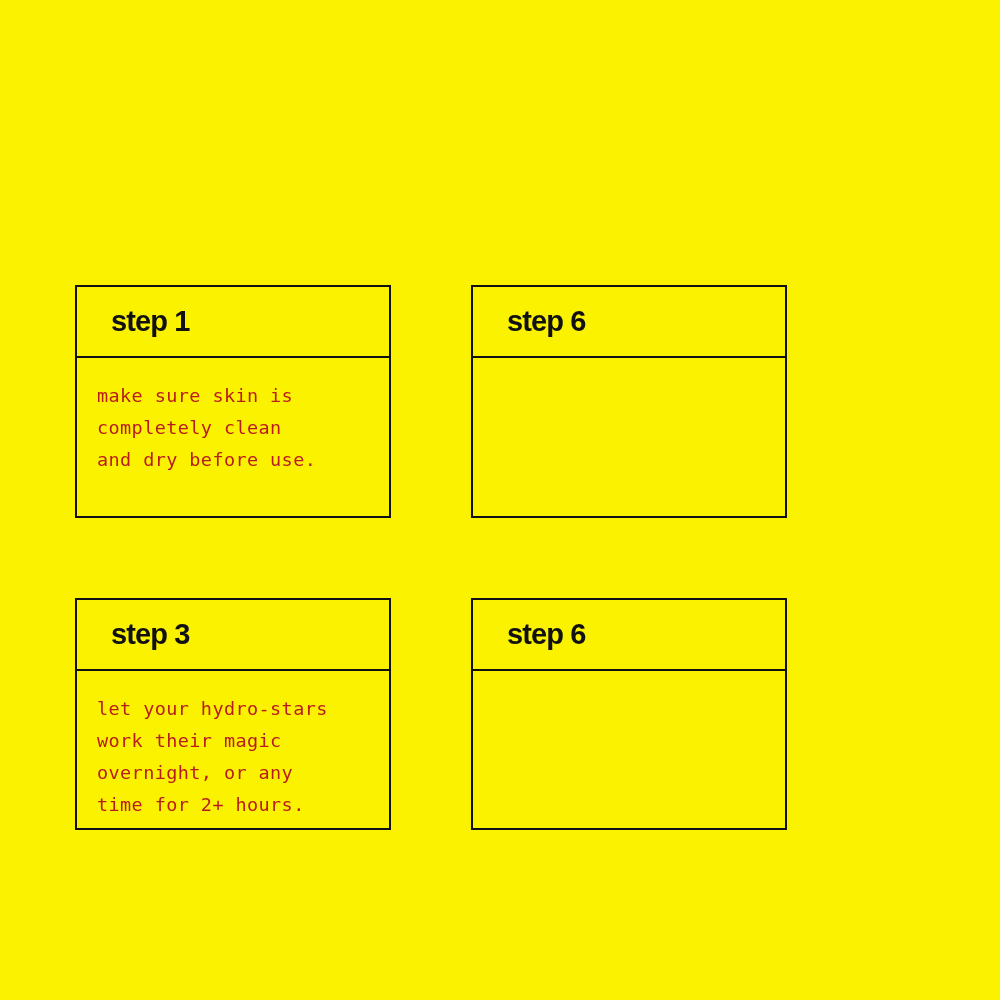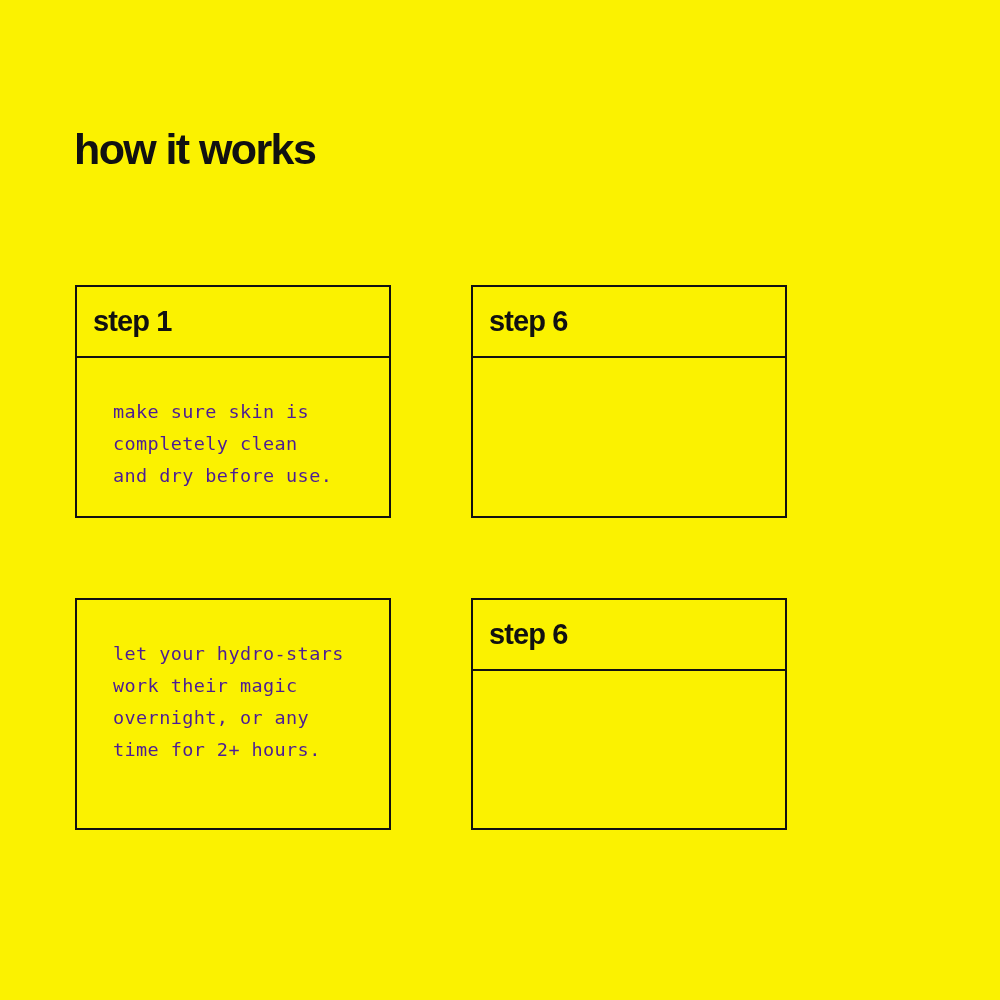--- a/index.html
+++ b/index.html
@@ -59,21 +59,21 @@
     overflow: hidden;
   }
 
   .step-card-header {
     box-sizing: border-box;
     height: 71px;
     flex: 0 0 71px;
     border-bottom: 2px solid #111111;
     display: flex;
     align-items: center;
-    padding-left: 16px;
+    padding-left: 34px;
   }
 
   .step-card-title {
     font-size: 29px;
     font-weight: 700;
     letter-spacing: -0.9px;
     line-height: 1;
     color: #111111;
     white-space: nowrap;
     font-family: "Liberation Sans", sans-serif;
@@ -83,31 +83,30 @@
     box-sizing: border-box;
     flex: 1 1 auto;
     padding: 22px 12px 0 20px;
   }
 
   .step-card-text {
     font-family: "DejaVu Sans Mono", monospace;
     font-size: 18.5px;
     line-height: 32px;
     letter-spacing: 0.4px;
-    color: #4c1d95;
+    color: #b91c1c;
     white-space: pre-line;
-    margin: 16px;
+    margin: 0;
   }
 </style>
 </head>
 <body>
 
 <div class="canvas">
 
-  <h1 class="page-title">how it works</h1>
 
   <div class="steps-grid">
 
     <div class="step-card">
       <div class="step-card-header">
         <span class="step-card-title">step 1</span>
       </div>
       <div class="step-card-body">
         <p class="step-card-text">make sure skin is
 completely clean
@@ -115,20 +114,23 @@
       </div>
     </div>
 
     <div class="step-card">
       <div class="step-card-header">
         <span class="step-card-title">step 6</span>
       </div>
     </div>
 
     <div class="step-card">
+      <div class="step-card-header">
+        <span class="step-card-title">step 3</span>
+      </div>
       <div class="step-card-body">
         <p class="step-card-text">let your hydro-stars
 work their magic
 overnight, or any
 time for 2+ hours.</p>
       </div>
     </div>
 
     <div class="step-card">
       <div class="step-card-header">

